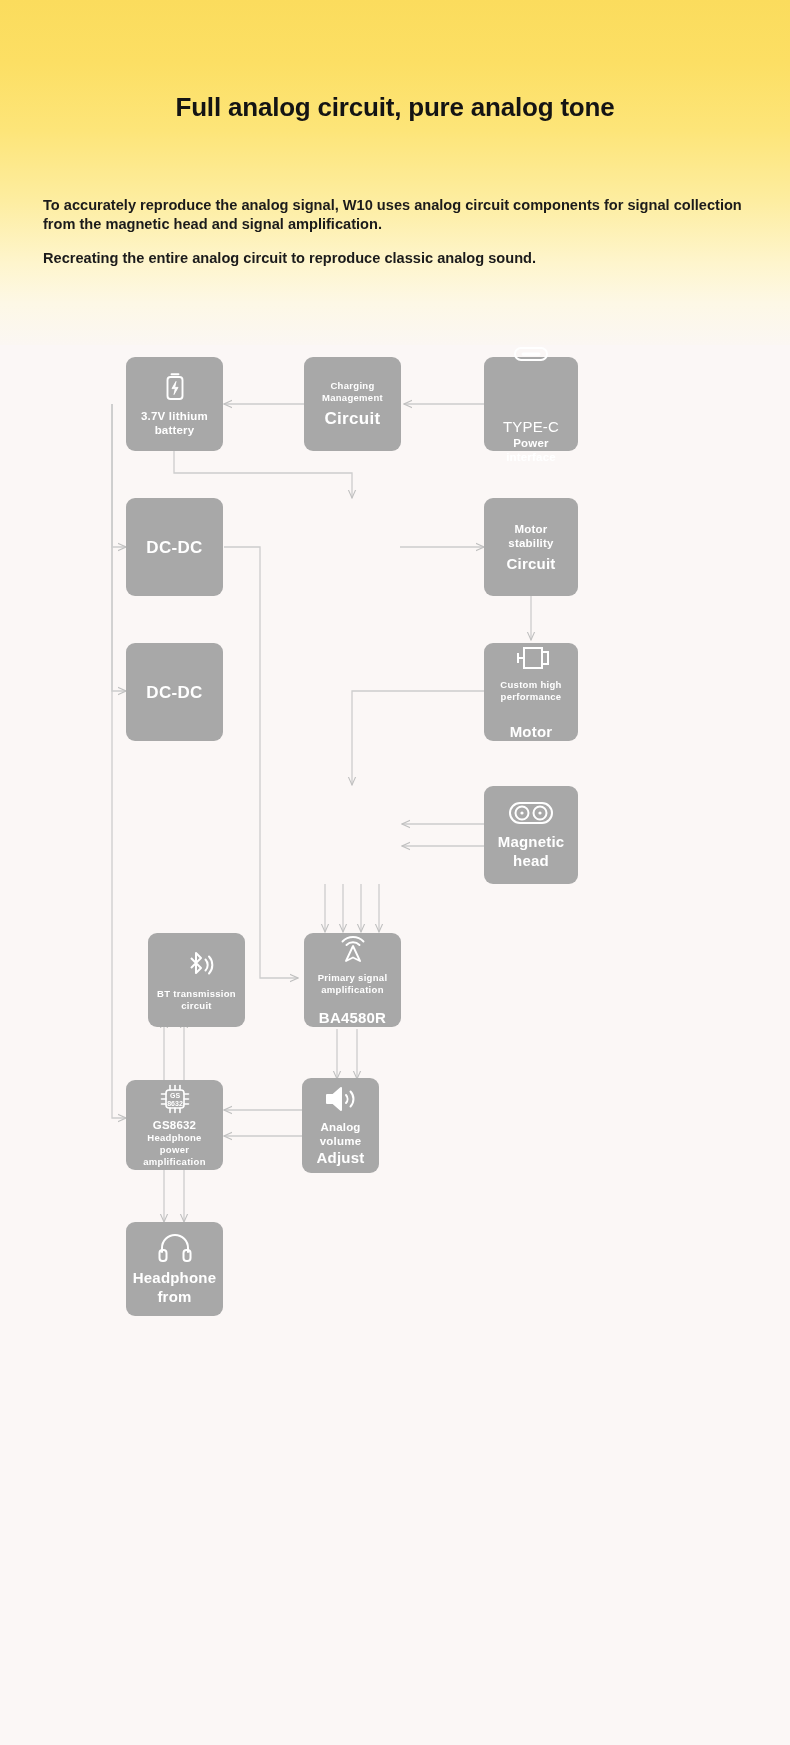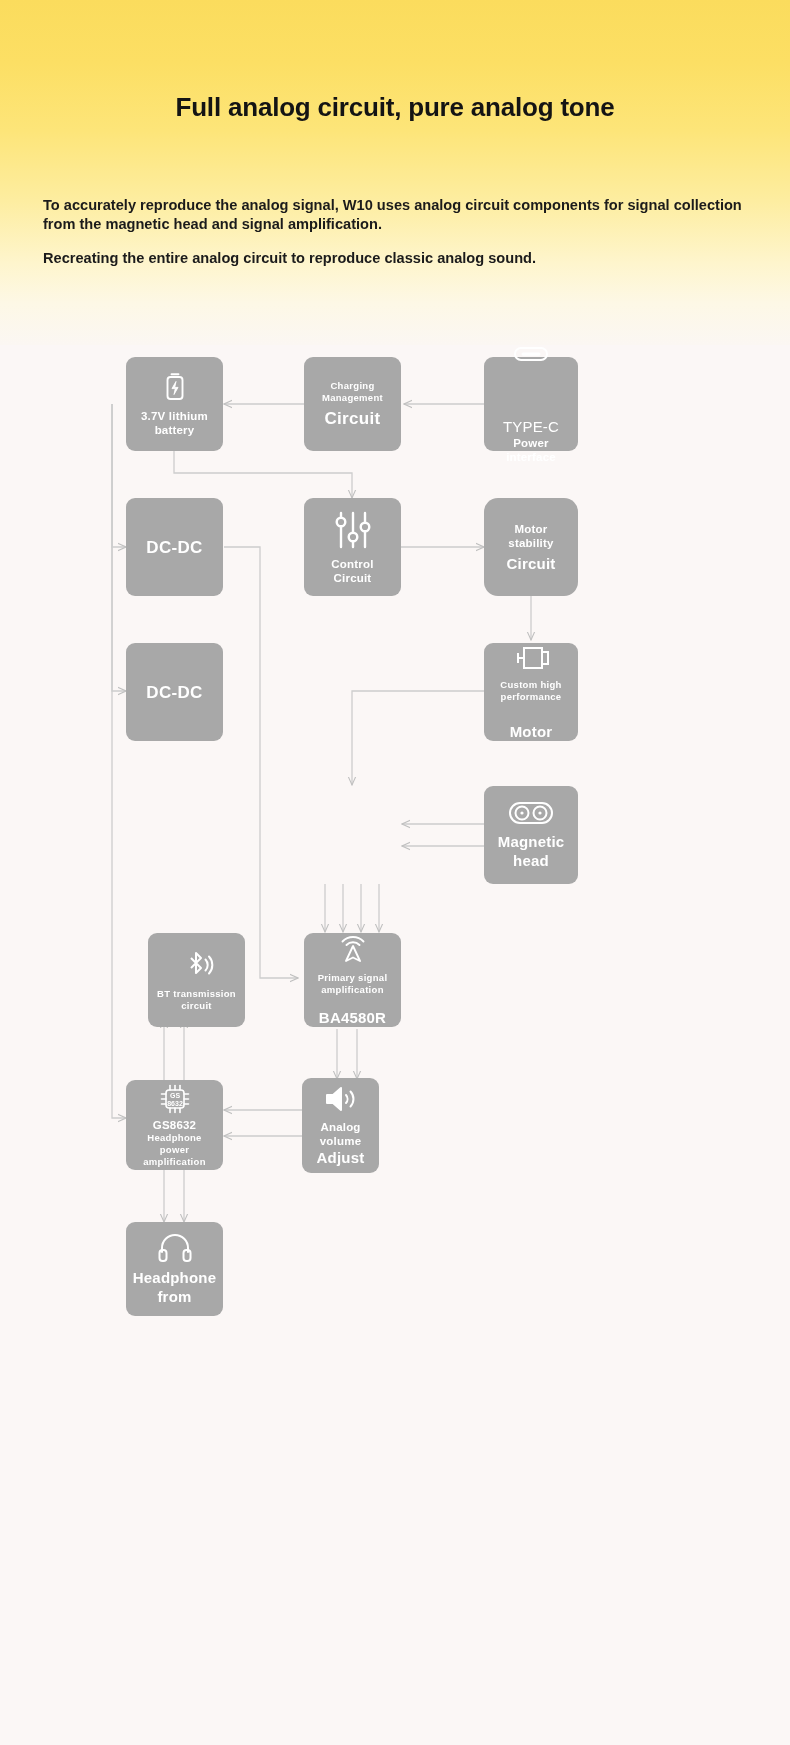--- a/index.html
+++ b/index.html
@@ -204,35 +204,22 @@
       </svg>
     </span>
     <span class="lbl-plain">TYPE-C</span>
     <span class="lbl-md">Power interface</span>
   </div>
 
   <div class="node" style="left:126px; top:498px; width:97px; height:98px;">
     <span class="lbl-xl">DC-DC</span>
   </div>
 
-  <div class="node" style="left:304px; top:498px; width:97px; height:98px;">
-    <span class="icon">
-      <svg width="40" height="42" viewBox="0 0 40 42" fill="none" stroke="#ffffff" stroke-width="2.4" stroke-linecap="round">
-        <path d="M8 4 L8 38"></path>
-        <path d="M20 4 L20 38"></path>
-        <path d="M32 4 L32 38"></path>
-        <circle cx="8" cy="13" r="4.3" fill="#a8a8a8"></circle>
-        <circle cx="20" cy="28" r="4.3" fill="#a8a8a8"></circle>
-        <circle cx="32" cy="18" r="4.3" fill="#a8a8a8"></circle>
-      </svg>
-    </span>
-    <span class="lbl-md">Control Circuit</span>
-  </div>
-
-  <div class="node" style="left:484px; top:498px; width:94px; height:98px;border-radius:14px;">
+
+  <div class="node" style="left:484px; top:498px; width:94px; height:98px;">
     <span class="lbl-md">Motor stability</span>
     <span class="lbl-lg" style="margin-top:4px;">Circuit</span>
   </div>
 
   <div class="node" style="left:126px; top:643px; width:97px; height:98px;">
     <span class="lbl-xl">DC-DC</span>
   </div>
 
   <div class="node" style="left:484px; top:643px; width:94px; height:98px;">
     <span class="icon">

